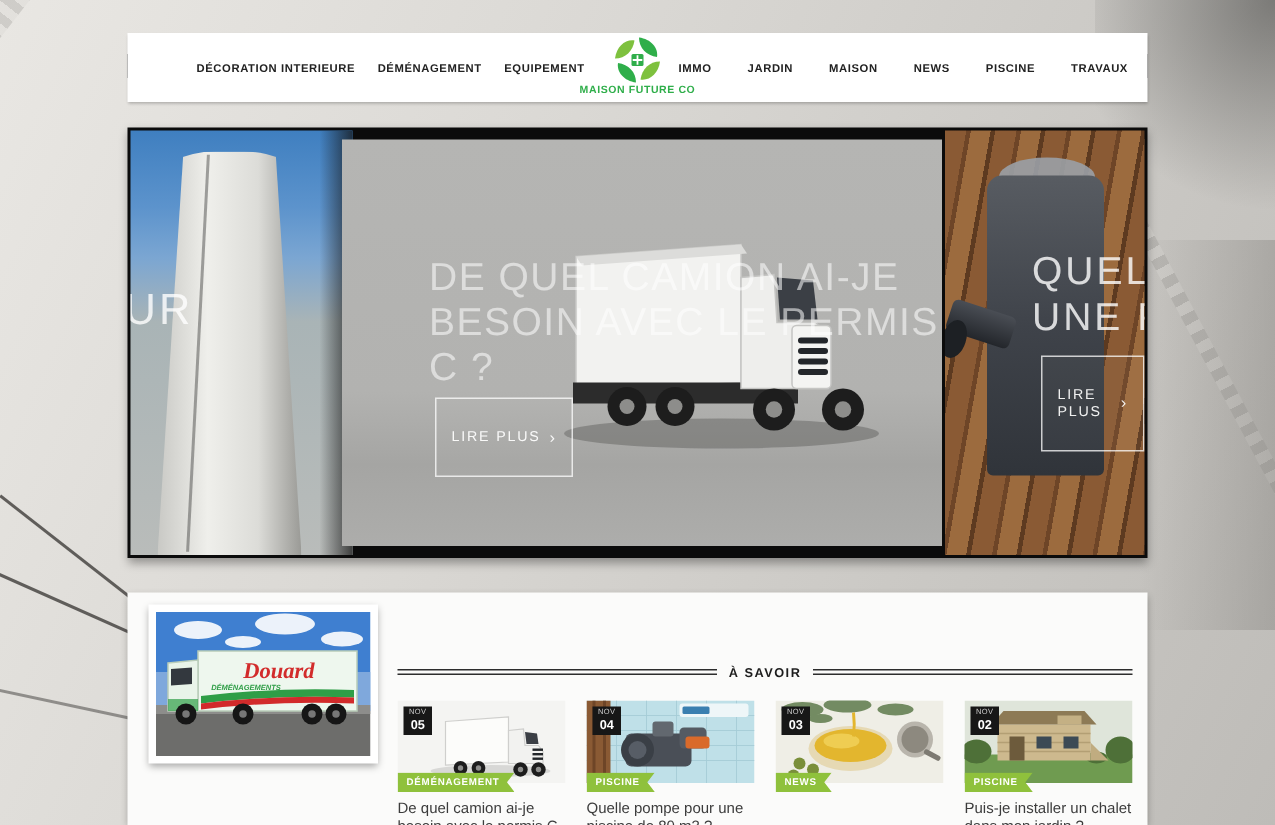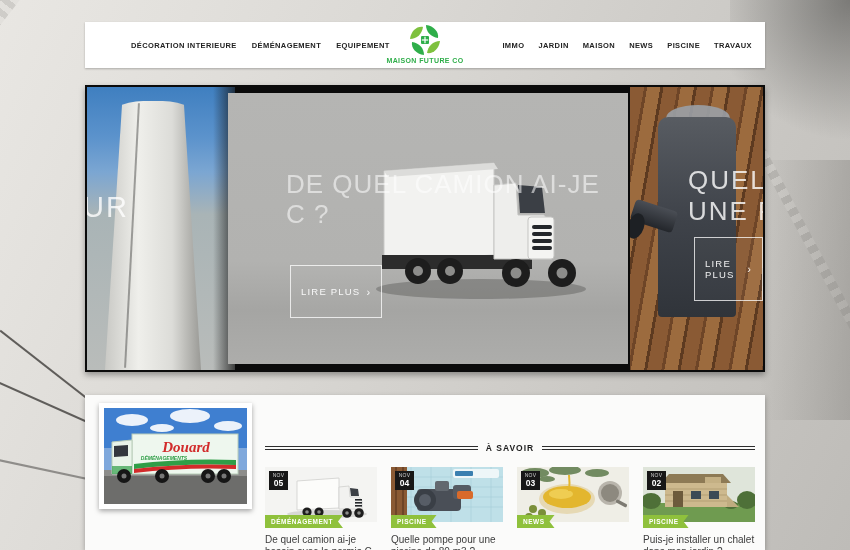--- a/index.html
+++ b/index.html
@@ -23,21 +23,21 @@
   
   .topbar { position:absolute; left:85px; top:0; width:680px; height:16px; background:#161616;margin-top:36px; }
   .searchbox { position:absolute; right:2px; top:0; width:88px; height:22px; background:#2b2b2b; display:flex; align-items:center; padding:0 4px 0 7px; }
   .searchbox input { flex:1; min-width:0; background:transparent; border:none; outline:none; color:#bbb; font-size:7px; font-family:"Liberation Sans",sans-serif; }
   .searchbox input::placeholder { color:#8a8a8a; }
   .search-icon { width:10px; height:10px; flex:0 0 auto; }
 
   
   .mainnav { position:absolute; left:85px; top:22px; width:680px; height:46px; background:#ffffff; box-shadow:0 1px 2px rgba(0,0,0,.25); }
   .nav-left { position:absolute; left:13px; top:0; height:46px; display:flex; align-items:center; gap:15px;margin-left:33px; }
-  .nav-right { position:absolute; right:13px; top:0; height:46px; display:flex; align-items:center; gap:14px; }
+  .nav-right { position:absolute; right:13px; top:0; height:46px; display:flex; align-items:center; gap:24px; }
   .nav-item { font-size:7.5px; font-weight:bold; letter-spacing:.4px; color:#222; cursor:pointer; white-space:nowrap; }
   .logo { position:absolute; left:50%; top:2px; transform:translateX(-50%); width:90px; text-align:center; cursor:pointer; }
   .logo-mark { width:32px; height:32px; margin:0 auto; display:block; }
   .logo-text { font-size:7px; font-weight:bold; color:#2fae4a; letter-spacing:.4px; margin-top:1px; }
 
   
   .carousel { position:absolute; left:85px; top:85px; width:680px; height:287px; background:#0b0b0b; overflow:hidden; box-shadow:0 3px 6px rgba(0,0,0,.35); }
   .slide { position:absolute; overflow:hidden; }
   .slide-left { left:2px; top:2px; width:148px; height:283px; background:linear-gradient(180deg,#3f7fc0 0%,#5c93cc 18%,#7ba6d2 30%,#a9b4b6 45%,#b9bcba 100%); }
   .tower { position:absolute; left:18px; top:14px; width:96px; height:269px;
@@ -170,20 +170,21 @@
           <circle cx="52" cy="116" r="5" fill="#8d8d8b"></circle>
         <circle cx="84" cy="116" r="13" fill="#1d1d1d"></circle>
           <circle cx="84" cy="116" r="5" fill="#8d8d8b"></circle>
         <circle cx="150" cy="118" r="14" fill="#1d1d1d"></circle>
           <circle cx="150" cy="118" r="5.5" fill="#8d8d8b"></circle>
         <circle cx="196" cy="118" r="14" fill="#1d1d1d"></circle>
           <circle cx="196" cy="118" r="5.5" fill="#8d8d8b"></circle>
       </svg>
       <div class="hero-title">
         <span>DE QUEL CAMION AI-JE</span>
+        <span>BESOIN AVEC LE PERMIS</span>
         <span>C ?</span>
       </div>
       <div class="lire-btn btn-center">
         <span>LIRE PLUS</span>
         <span class="chev">›</span>
       </div>
     </div>
 
     <div class="slide slide-right">
       <div class="pump-top"></div>

